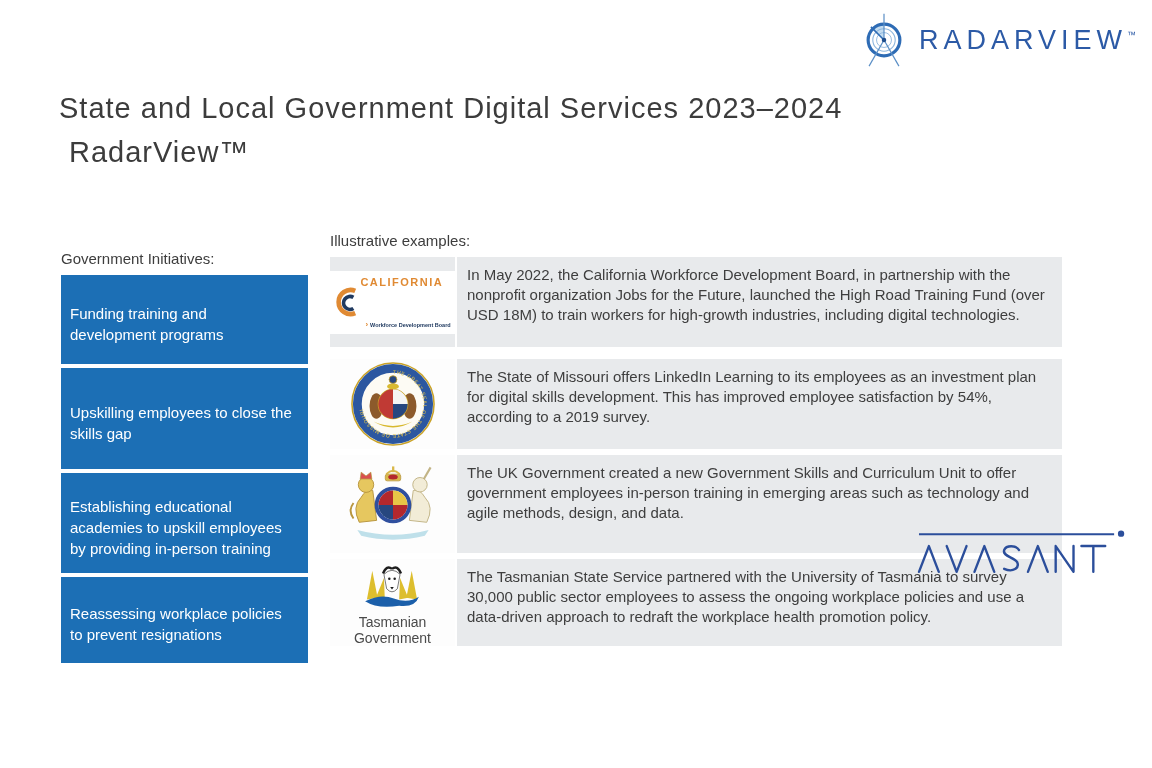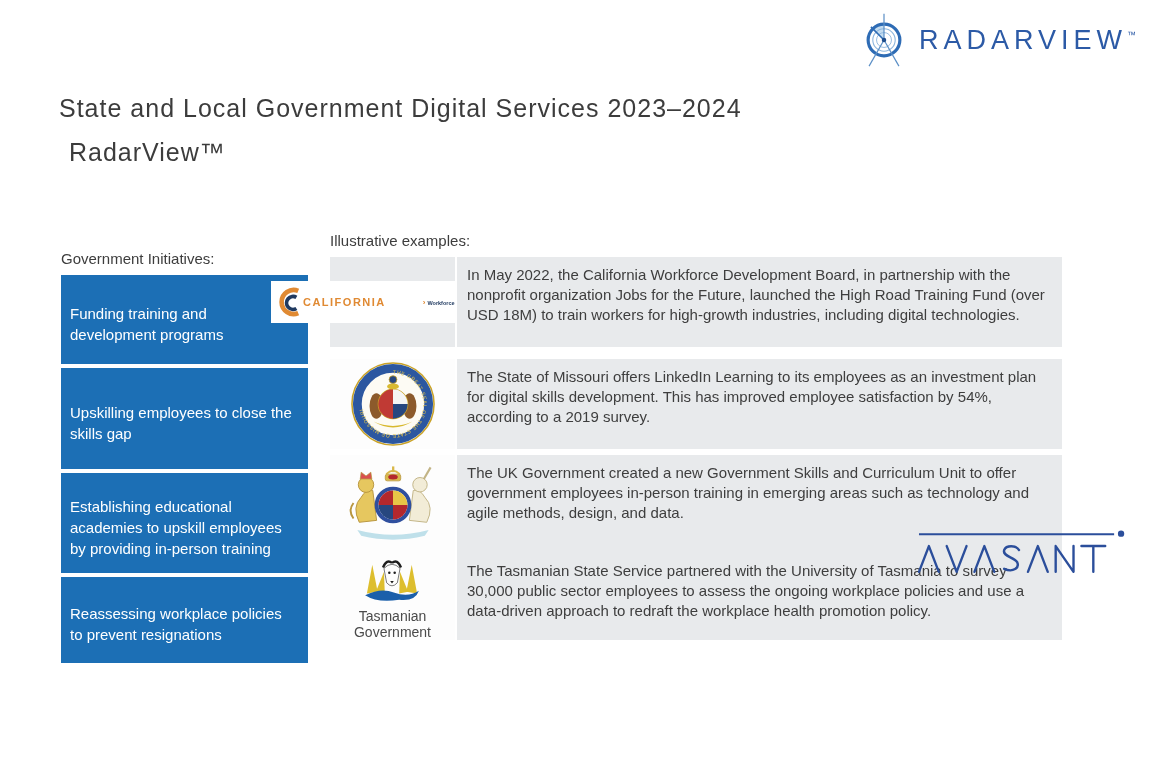--- a/index.html
+++ b/index.html
@@ -5,46 +5,46 @@
   html,body{margin:0;padding:0;background:#ffffff;}
   body{width:1152px;height:768px;font-family:"Liberation Sans",sans-serif;color:#3E3E3E;position:relative;overflow:hidden;}
   .canvas{position:absolute;inset:0;width:1152px;height:596px;background:#ffffff;}
 
   
   .rv-logo{position:absolute;top:12px;right:16px;display:flex;align-items:center;gap:7px;}
   .rv-word{font-size:27px;color:#2C5AA6;letter-spacing:5px;font-weight:400;white-space:nowrap;}
   .rv-tm{font-size:9px;color:#2C5AA6;position:relative;top:-11px;letter-spacing:0;}
 
   
-  .title{position:absolute;left:59px;top:86px;font-size:25px;line-height:44px;color:#3C3C3C;letter-spacing:1px;}
+  .title{position:absolute;left:59px;top:86px;font-size:29px;line-height:44px;color:#3C3C3C;letter-spacing:1px;}
   .title .t2{padding-left:10px;}
 
   .col-heading{font-size:15px;color:#3D3D3D;margin-bottom:9px;height:16px;}
 
   
   .init-col{position:absolute;left:61px;top:232px;width:247px;margin-top:18px;}
   .init-box{background:#1C6FB5;color:#ffffff;display:flex;align-items:center;
             padding:8px 12px 0 9px;box-sizing:border-box;font-size:15px;line-height:21px;margin-bottom:4px;}
   .b1{height:89px}.b2{height:101px}.b3{height:100px}.b4{height:86px;margin-bottom:0}
 
   
   .ex-col{position:absolute;left:330px;top:232px;width:732px;}
   .ex-row{display:flex;}
   .r1{height:90px;margin-bottom:12px}.r2{height:90px;margin-bottom:6px}
-  .r3{height:98px;}.r4{height:87px}
+  .r3{height:98px;margin-bottom:6px}.r4{height:87px}
   .logo-cell{width:125px;min-width:125px;display:flex;align-items:center;justify-content:center;}
   .cell-white{background:#FDFDFD;}
   .cell-gray{background:#E8EAEC;}
   .text-cell{flex:1;background:#E8EAEC;border-left:2px solid #ffffff;
              padding:8px 16px 8px 10px;font-size:15px;line-height:20px;color:#3E3E3E;
              display:flex;align-items:flex-start;box-sizing:border-box;}
 
   
   .ca-chip{background:#ffffff;display:flex;align-items:center;gap:2px;padding:5px 6px;}
-  .ca-text{display:flex;flex-direction:row;gap:32px;}
+  .ca-text{display:flex;flex-direction:column;gap:32px;}
   .ca-title{color:#E08A33;font-weight:700;font-size:11px;letter-spacing:1.5px;white-space:nowrap;}
   .ca-sub{display:flex;align-items:center;gap:2px;margin-top:1px;padding-left:5px;}
   .ca-chevron{color:#E08A33;font-size:8px;font-weight:700;line-height:1;}
   .ca-subtext{font-size:5.5px;color:#203A60;font-weight:700;white-space:nowrap;}
 
   
   .tas-logo{display:flex;flex-direction:column;align-items:center;}
   .tas-text{font-size:14px;line-height:16px;color:#4A4A4A;text-align:center;margin-top:2px;}
 
   

